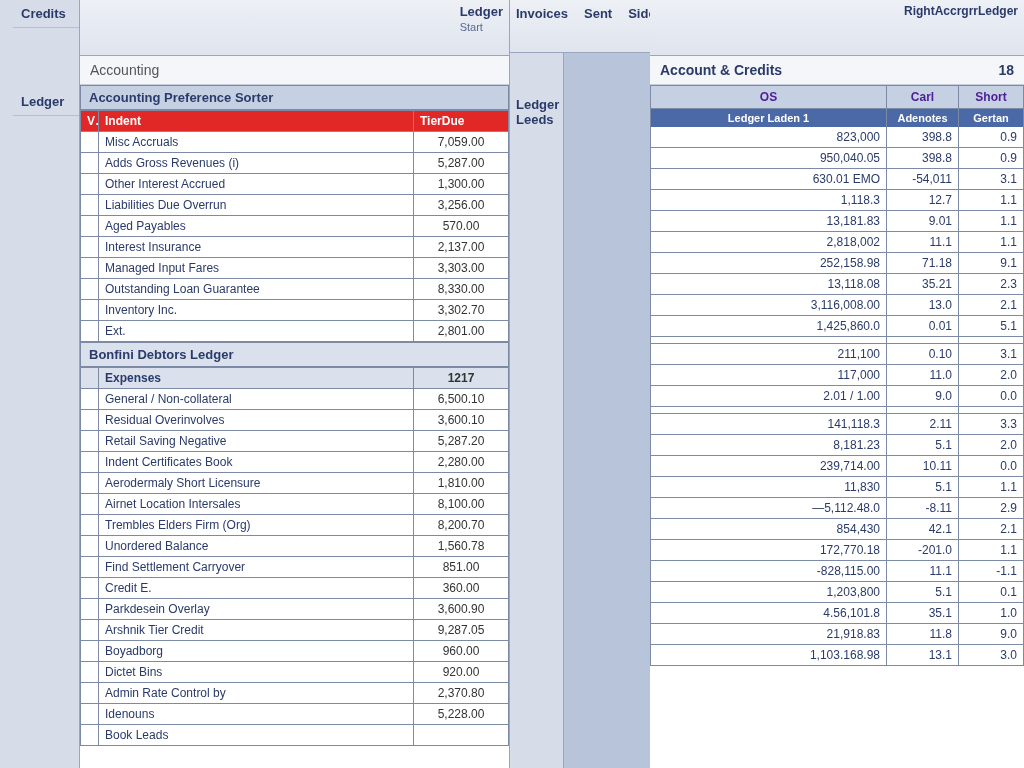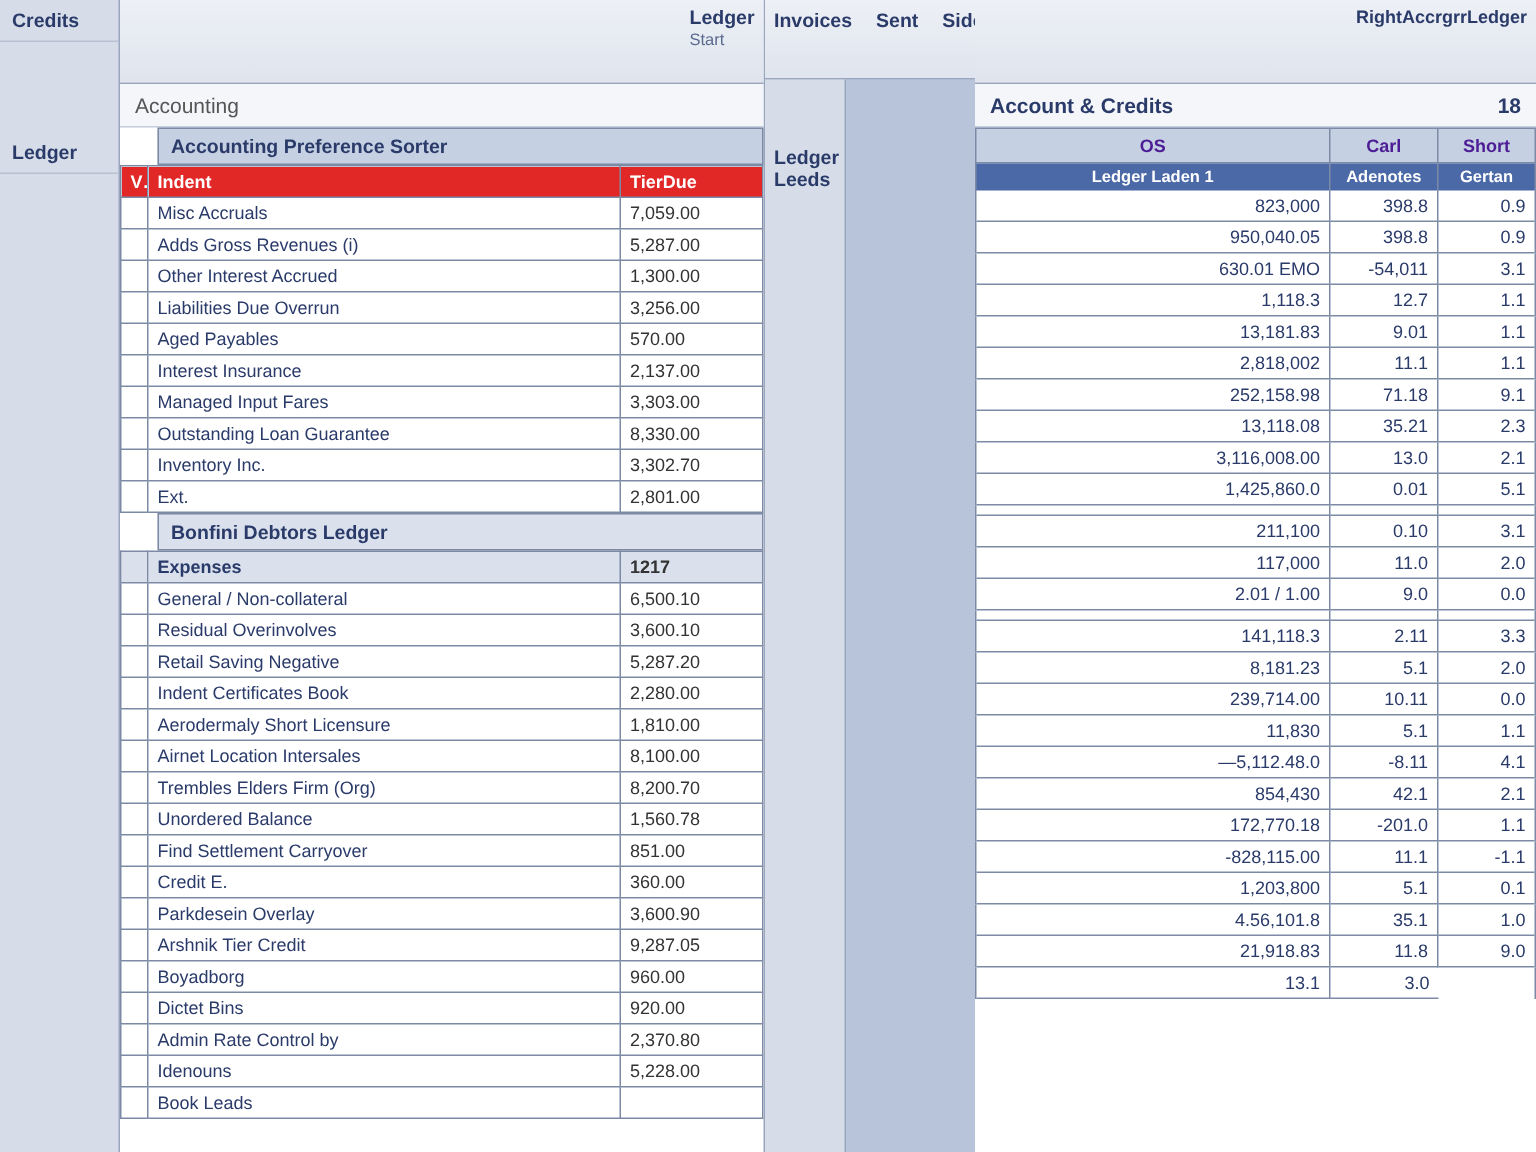--- a/index.html
+++ b/index.html
@@ -11,20 +11,21 @@
     height: 768px;
     overflow: hidden;
     display: flex;
   }
   .vstrip {
     width: 80px;
     background: #d6dde8;
     border-right: 1px solid #9aa6bd;
     display: flex;
     flex-direction: column;
+    padding-left: 13px;
   }
   .vstrip .vtab {
     padding: 6px 8px;
     font-weight: bold;
     color: #2a3b6a;
     font-size: 13px;
     border-bottom: 1px solid #b7c0d2;
     cursor: pointer;
   }
   .vstrip .vtab + .vtab { margin-top: 60px; }
@@ -57,40 +58,39 @@
     padding: 6px 10px; font-size: 14px; color: #555;
     border-bottom: 1px solid #c6cddb; background: #f4f6fa;
   }
   .sect-title {
     background: #c6d0e3;
     font-weight: bold;
     color: #2a3b6a;
     padding: 4px 8px;
     border: 1px solid #7d8aa5;
     font-size: 13px;
-    margin-left: 25px;
   }
   .sect-title.light { background: #dae1ed; }
   .tbl { width: 100%; border-collapse: collapse; table-layout: fixed; }
   .tbl td, .tbl th {
     border: 1px solid #7d8aa5;
     padding: 3px 6px;
     font-size: 12px;
     white-space: nowrap;
     overflow: hidden;
     text-overflow: ellipsis;
   }
   .tbl th {
     background: #e22727;
     color: #fff;
     font-weight: bold;
     text-align: left;
   }
   .tbl .namecol { color: #2a3b6a; }
-  .tbl .numcol  { color: #333; text-align: left; width: 95px; }
+  .tbl .numcol  { color: #333; text-align: center; width: 95px; }
   .pane-left .scroll { overflow: hidden; }
   
   .r-bread {
     padding: 6px 10px; font-size: 14px; color: #2a3b6a; font-weight: bold;
     border-bottom: 1px solid #c6cddb; background: #f4f6fa;
     display: flex; justify-content: space-between;
   }
   .r-hdr {
     display: grid; grid-template-columns: 1fr 72px 64px;
     background: #c6d0e3; font-weight: bold; color: #4c1d95;
@@ -455,21 +455,21 @@
         <div>0.0</div>
       </div>
       <div class="r-row">
         <div>11,830</div>
         <div>5.1</div>
         <div>1.1</div>
       </div>
       <div class="r-row">
         <div>—5,112.48.0</div>
         <div>-8.11</div>
-        <div>4.1</div>
+        <div>2.9</div>
       </div>
       <div class="r-row">
         <div>854,430</div>
         <div>42.1</div>
         <div>2.1</div>
       </div>
       <div class="r-row">
         <div>172,770.18</div>
         <div>-201.0</div>
         <div>1.1</div>
@@ -488,17 +488,18 @@
         <div>4.56,101.8</div>
         <div>35.1</div>
         <div>1.0</div>
       </div>
       <div class="r-row">
         <div>21,918.83</div>
         <div>11.8</div>
         <div>9.0</div>
       </div>
       <div class="r-row">
+        <div>1,103.168.98</div>
         <div>13.1</div>
         <div>3.0</div>
       </div>
     </div>
 </div>
 
 </body></html>

